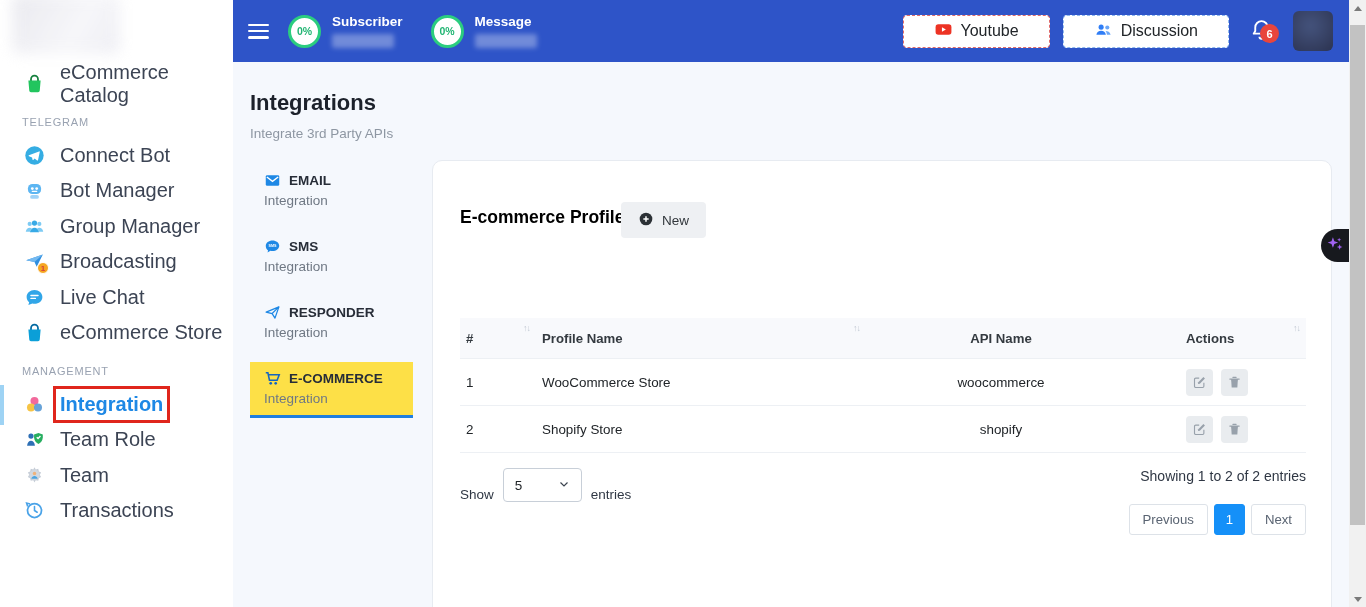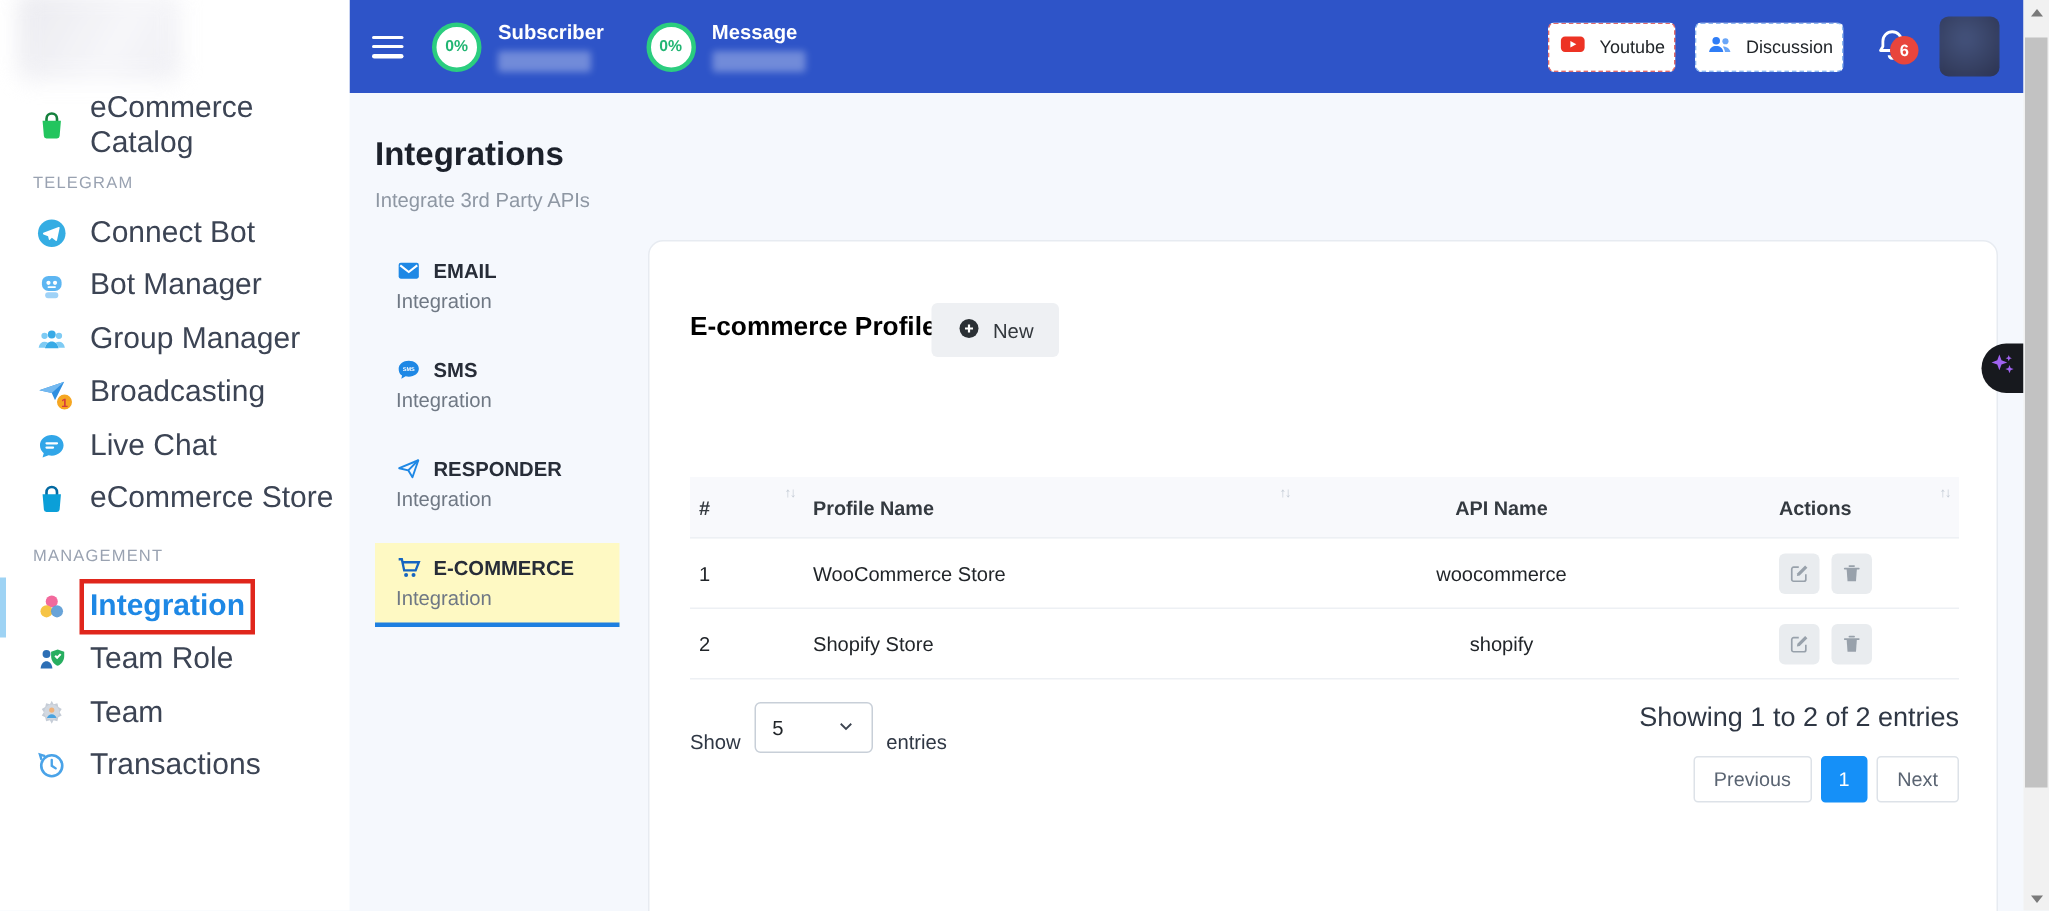--- a/index.html
+++ b/index.html
@@ -22,39 +22,39 @@
   
   .topbar { position:absolute; left:233px; top:0; width:1116px; height:62px; background:#2e54c8; display:flex; align-items:center; z-index:4; }
   .hamburger { margin-left:15px; width:21px; height:15px; display:flex; flex-direction:column; justify-content:space-between; cursor:pointer; }
   .hamburger span { display:block; height:2.5px; background:#fff; border-radius:2px; }
   .stats { display:flex; margin-left:19px; gap:28px; }
   .stat { display:flex; align-items:center; gap:11px; }
   .stat-circle { width:33px; height:33px; border-radius:50%; background:#fff; border:3.5px solid #2bcd7f; display:flex; align-items:center; justify-content:center; font-size:10.5px; font-weight:bold; color:#21b573; }
   .stat-label { color:#fff; font-weight:bold; font-size:13.5px; }
   .stat-blur { margin-top:5px; width:62px; height:14px; border-radius:2px; background:rgba(255,255,255,.32); filter:blur(2.5px); }
   .topbar-right { margin-left:auto; display:flex; align-items:center; margin-right:16px; }
-  .tb-btn { height:33px; display:flex; align-items:center; gap:8px; background:#fff; border-radius:4px; padding:0 6px; font-size:12px; color:#212529; cursor:pointer; }
+  .tb-btn { height:33px; display:flex; align-items:center; gap:8px; background:#fff; border-radius:4px; padding:0 30px; font-size:16px; color:#212529; cursor:pointer; }
   .tb-btn svg { width:19px; height:19px; }
   .tb-btn.youtube { border:1.6px dashed #e06a6a; }
   .tb-btn.discussion { border:1.6px dashed #8fb8ef; margin-left:13px; }
   .bell-wrap { position:relative; margin:0 18px 0 20px; cursor:pointer; width:26px; height:28px; }
   .bell-wrap svg { width:25px; height:25px; }
   .bell-badge { position:absolute; left:11px; top:7px; width:19px; height:19px; background:#e8453c; border-radius:50%; color:#fff; font-size:11px; font-weight:bold; display:flex; align-items:center; justify-content:center; }
   .avatar { width:40px; height:40px; border-radius:6px; overflow:hidden; cursor:pointer; }
   .avatar-inner { width:100%; height:100%; background:radial-gradient(circle at 45% 40%, #45547e, #2c3350 80%); filter:blur(3px); transform:scale(1.3); }
 
   
   .main { position:absolute; left:233px; top:62px; width:1116px; height:545px; background:#f5f8fd; }
   .page-title { position:absolute; left:17px; top:28px; font-size:22px; font-weight:bold; color:#1c212b; }
   .page-subtitle { position:absolute; left:17px; top:64px; font-size:13.5px; color:#8e97a3; }
 
   
   .subnav { position:absolute; left:17px; top:102px; width:163px; }
   .subnav-item { padding:8px 14px 9px 14px; margin-bottom:13px; cursor:pointer; }
-  .subnav-item.active { background:#fef9c3; border-bottom:3px solid #1e7fe0; }
+  .subnav-item.active { background:#fde047; border-bottom:3px solid #1e7fe0; }
   .subnav-title { display:flex; align-items:center; gap:8px; font-size:13.5px; font-weight:bold; color:#272d38; }
   .subnav-title svg { width:17px; height:17px; }
   .subnav-sub { margin-top:4px; font-size:13.5px; color:#6f7884; }
 
   
   .card { position:absolute; left:199px; top:98px; width:900px; bottom:-12px; background:#fff; border:1px solid #e7ebf1; border-radius:10px 10px 0 0; }
   .panel-title { position:absolute; left:27px; top:46px; font-size:17.5px; font-weight:bold; color:#000000; }
   .new-btn { position:absolute; left:188px; top:41px; height:36px; background:#eef0f3; border:none; border-radius:4px; display:flex; align-items:center; gap:8px; padding:0 17px; font-size:13.5px; color:#32373c; cursor:pointer; font-family:inherit; }
   .new-btn svg { width:16px; height:16px; }
   .search-input { position:absolute; left:27px; top:103px; width:140px; height:47px; border:1px solid #cdd4dc; border-radius:6px; padding:0 14px; font-size:13.5px; color:#212529; font-family:inherit; outline:none; }
@@ -68,21 +68,21 @@
   .cell { padding-left:6px; position:relative; height:100%; display:flex; align-items:center; }
   .cell.center { justify-content:center; padding-left:0; }
   .cell.actions-pad { padding-left:50px; }
   .sort { position:absolute; right:6px; top:5px; font-size:9px; color:#c3cad4; letter-spacing:-1px; }
   .act-btn { width:27px; height:27px; background:#e9ecef; border:none; border-radius:4px; display:flex; align-items:center; justify-content:center; cursor:pointer; margin-right:8px; }
   .act-btn svg { width:15px; height:15px; }
 
   .show-group { position:absolute; left:27px; top:307px; display:flex; align-items:flex-end; gap:9px; font-size:13.5px; color:#2f3744; }
   .entries-select { width:79px; height:34px; border:1px solid #c8cfd8; border-radius:4px; display:flex; align-items:center; justify-content:space-between; padding:0 11px; font-size:13.5px; color:#212529; cursor:pointer; background:#fff; }
   .entries-select svg { width:12px; height:12px; }
-  .showing-text { position:absolute; right:25px; top:307px; font-size:18px; color:#2f3744; }
+  .showing-text { position:absolute; right:25px; top:307px; font-size:14px; color:#2f3744; }
   .pagination { position:absolute; right:25px; top:343px; display:flex; gap:6px; }
   .page-btn { height:31px; padding:0 13px; background:#fff; border:1px solid #dde2e8; border-radius:3px; color:#5a6472; font-size:13.2px; cursor:pointer; font-family:inherit; }
   .page-btn.active { background:#1590f8; border-color:#1590f8; color:#fff; width:31px; padding:0; }
 
   
   .ai-fab { position:absolute; right:17px; top:229px; width:28px; height:33px; background:#17191e; border-radius:17px 0 0 17px; display:flex; align-items:center; justify-content:center; cursor:pointer; z-index:9; }
   .ai-fab svg { width:20px; height:20px; }
 
   
   .scrollbar { position:absolute; right:0; top:0; width:17px; height:607px; background:#f1f1f1; z-index:10; }

